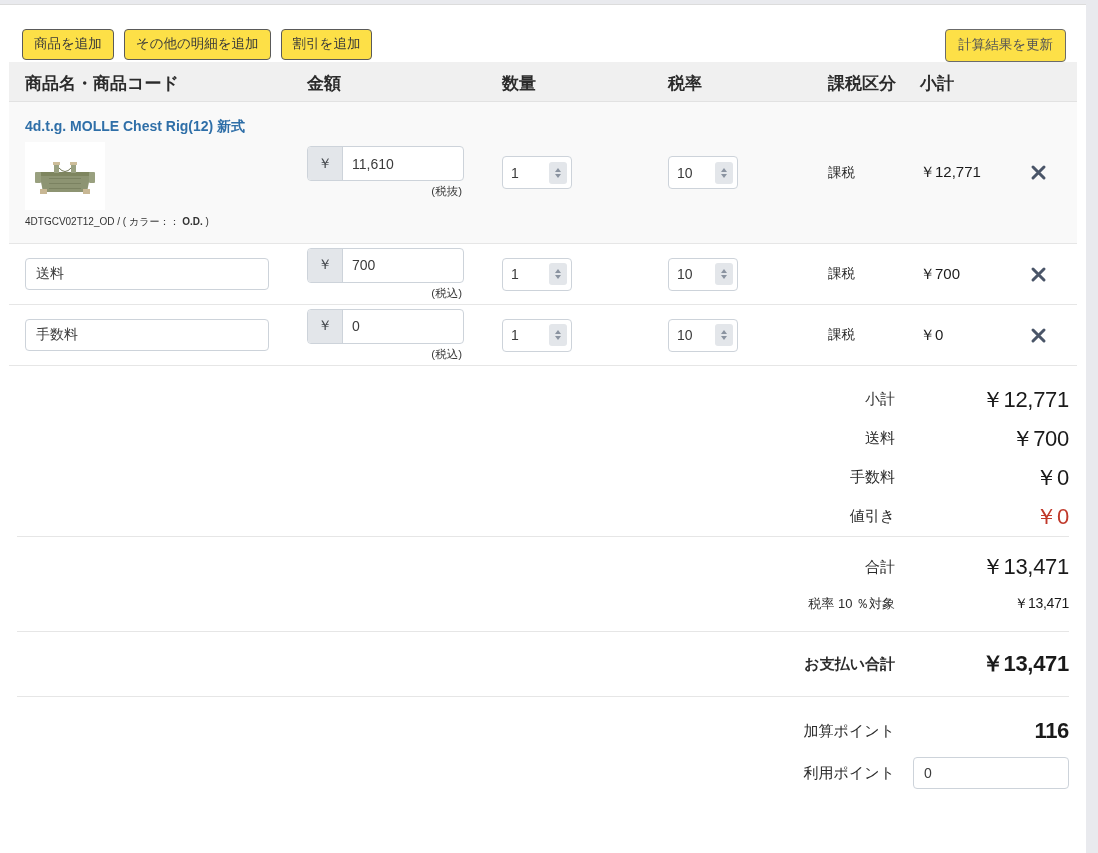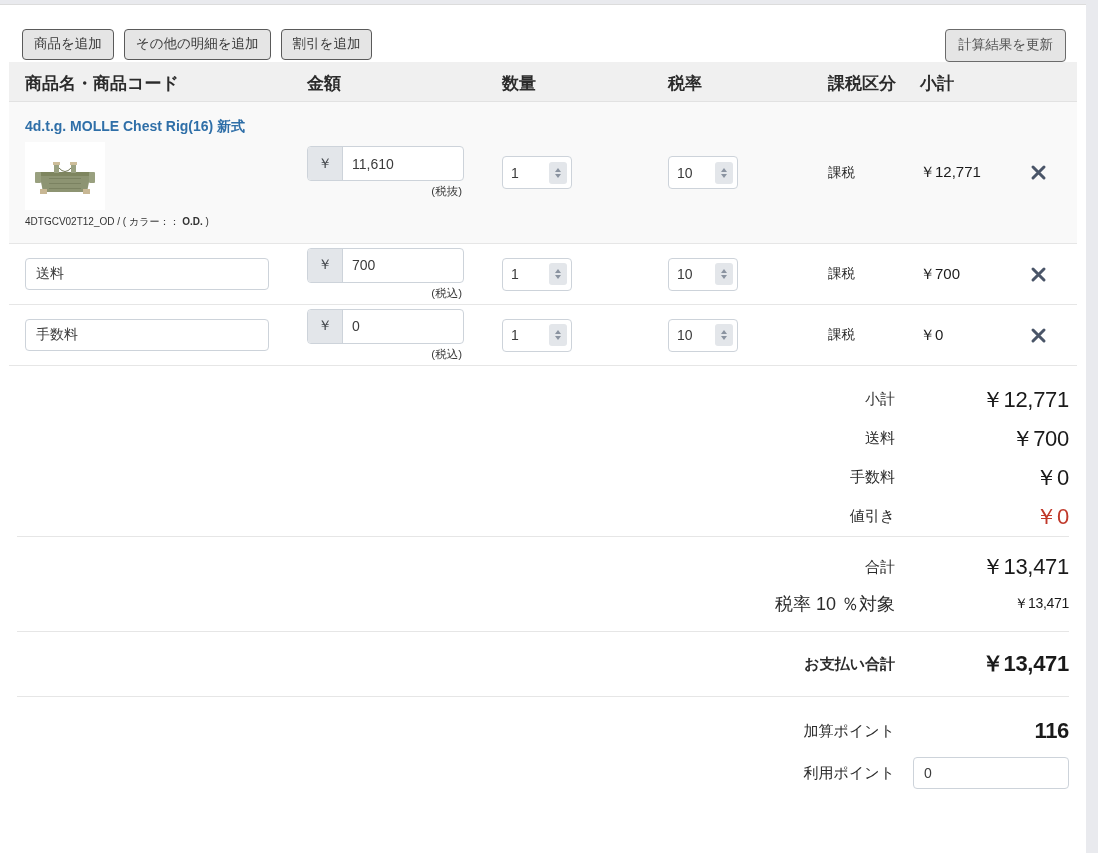--- a/index.html
+++ b/index.html
@@ -38,21 +38,21 @@
     top: 24px;
     display: flex;
     gap: 10px;
   }
   .toolbar-right {
     position: absolute;
     right: 20px;
     top: 24px;
   }
   .btn {
-    background: #e5e5e5;
+    background: #fde047;
     border: 1px solid #5a5a5a;
     border-radius: 4px;
     color: #3a3a3a;
     font-size: 13.5px;
     font-family: "Liberation Sans", "DejaVu Sans", sans-serif;
     padding: 7px 11px;
     line-height: 1.1;
     cursor: pointer;
     white-space: nowrap;
   }
@@ -242,21 +242,21 @@
     padding-right: 18px;
     box-sizing: border-box;
   }
   .sum-value {
     width: 156px;
     text-align: right;
     font-size: 22px;
     color: #1a1a1a;
     letter-spacing: -0.3px;
   }
-  .sum-row.small .sum-label { font-size: 18px; }
+  .sum-row.small .sum-label { font-size: 13px; }
   .sum-row.small .sum-value { font-size: 14px; }
   .sum-value.discount { color: #c0392b; }
   .divider {
     height: 1px;
     background: #e6e6e6;
     width: 1052px;
     margin: 0 auto;
   }
   .sum-row.points .sum-value {
     font-size: 22px;
@@ -301,21 +301,21 @@
         <th class="col-tax">課税区分</th>
         <th class="col-sub">小計</th>
         <th class="col-del"></th>
       </tr>
     </thead>
     <tbody>
 
       <tr class="row-product">
         <td>
           <div class="cell-pad">
-            <div class="product-title">4d.t.g. MOLLE Chest Rig(16) 新式</div>
+            <div class="product-title">4d.t.g. MOLLE Chest Rig(12) 新式</div>
             <div class="thumb-box">
               <svg width="80" height="68" viewBox="0 0 80 68">
                 <rect x="0" y="0" width="80" height="68" fill="#ffffff"></rect>
                 <path d="M14 30 L66 30 L62 50 L18 50 Z" fill="#8d9472"></path>
                 <path d="M14 30 L66 30 L65 34 L15 34 Z" fill="#7e855f"></path>
                 <rect x="24" y="36" width="32" height="1" fill="#7b8261"></rect>
                 <rect x="24" y="41" width="32" height="1" fill="#7b8261"></rect>
                 <rect x="24" y="46" width="32" height="1" fill="#7b8261"></rect>
                 <rect x="29" y="22" width="5" height="9" fill="#9aa181"></rect>
                 <rect x="46" y="22" width="5" height="9" fill="#9aa181"></rect>

